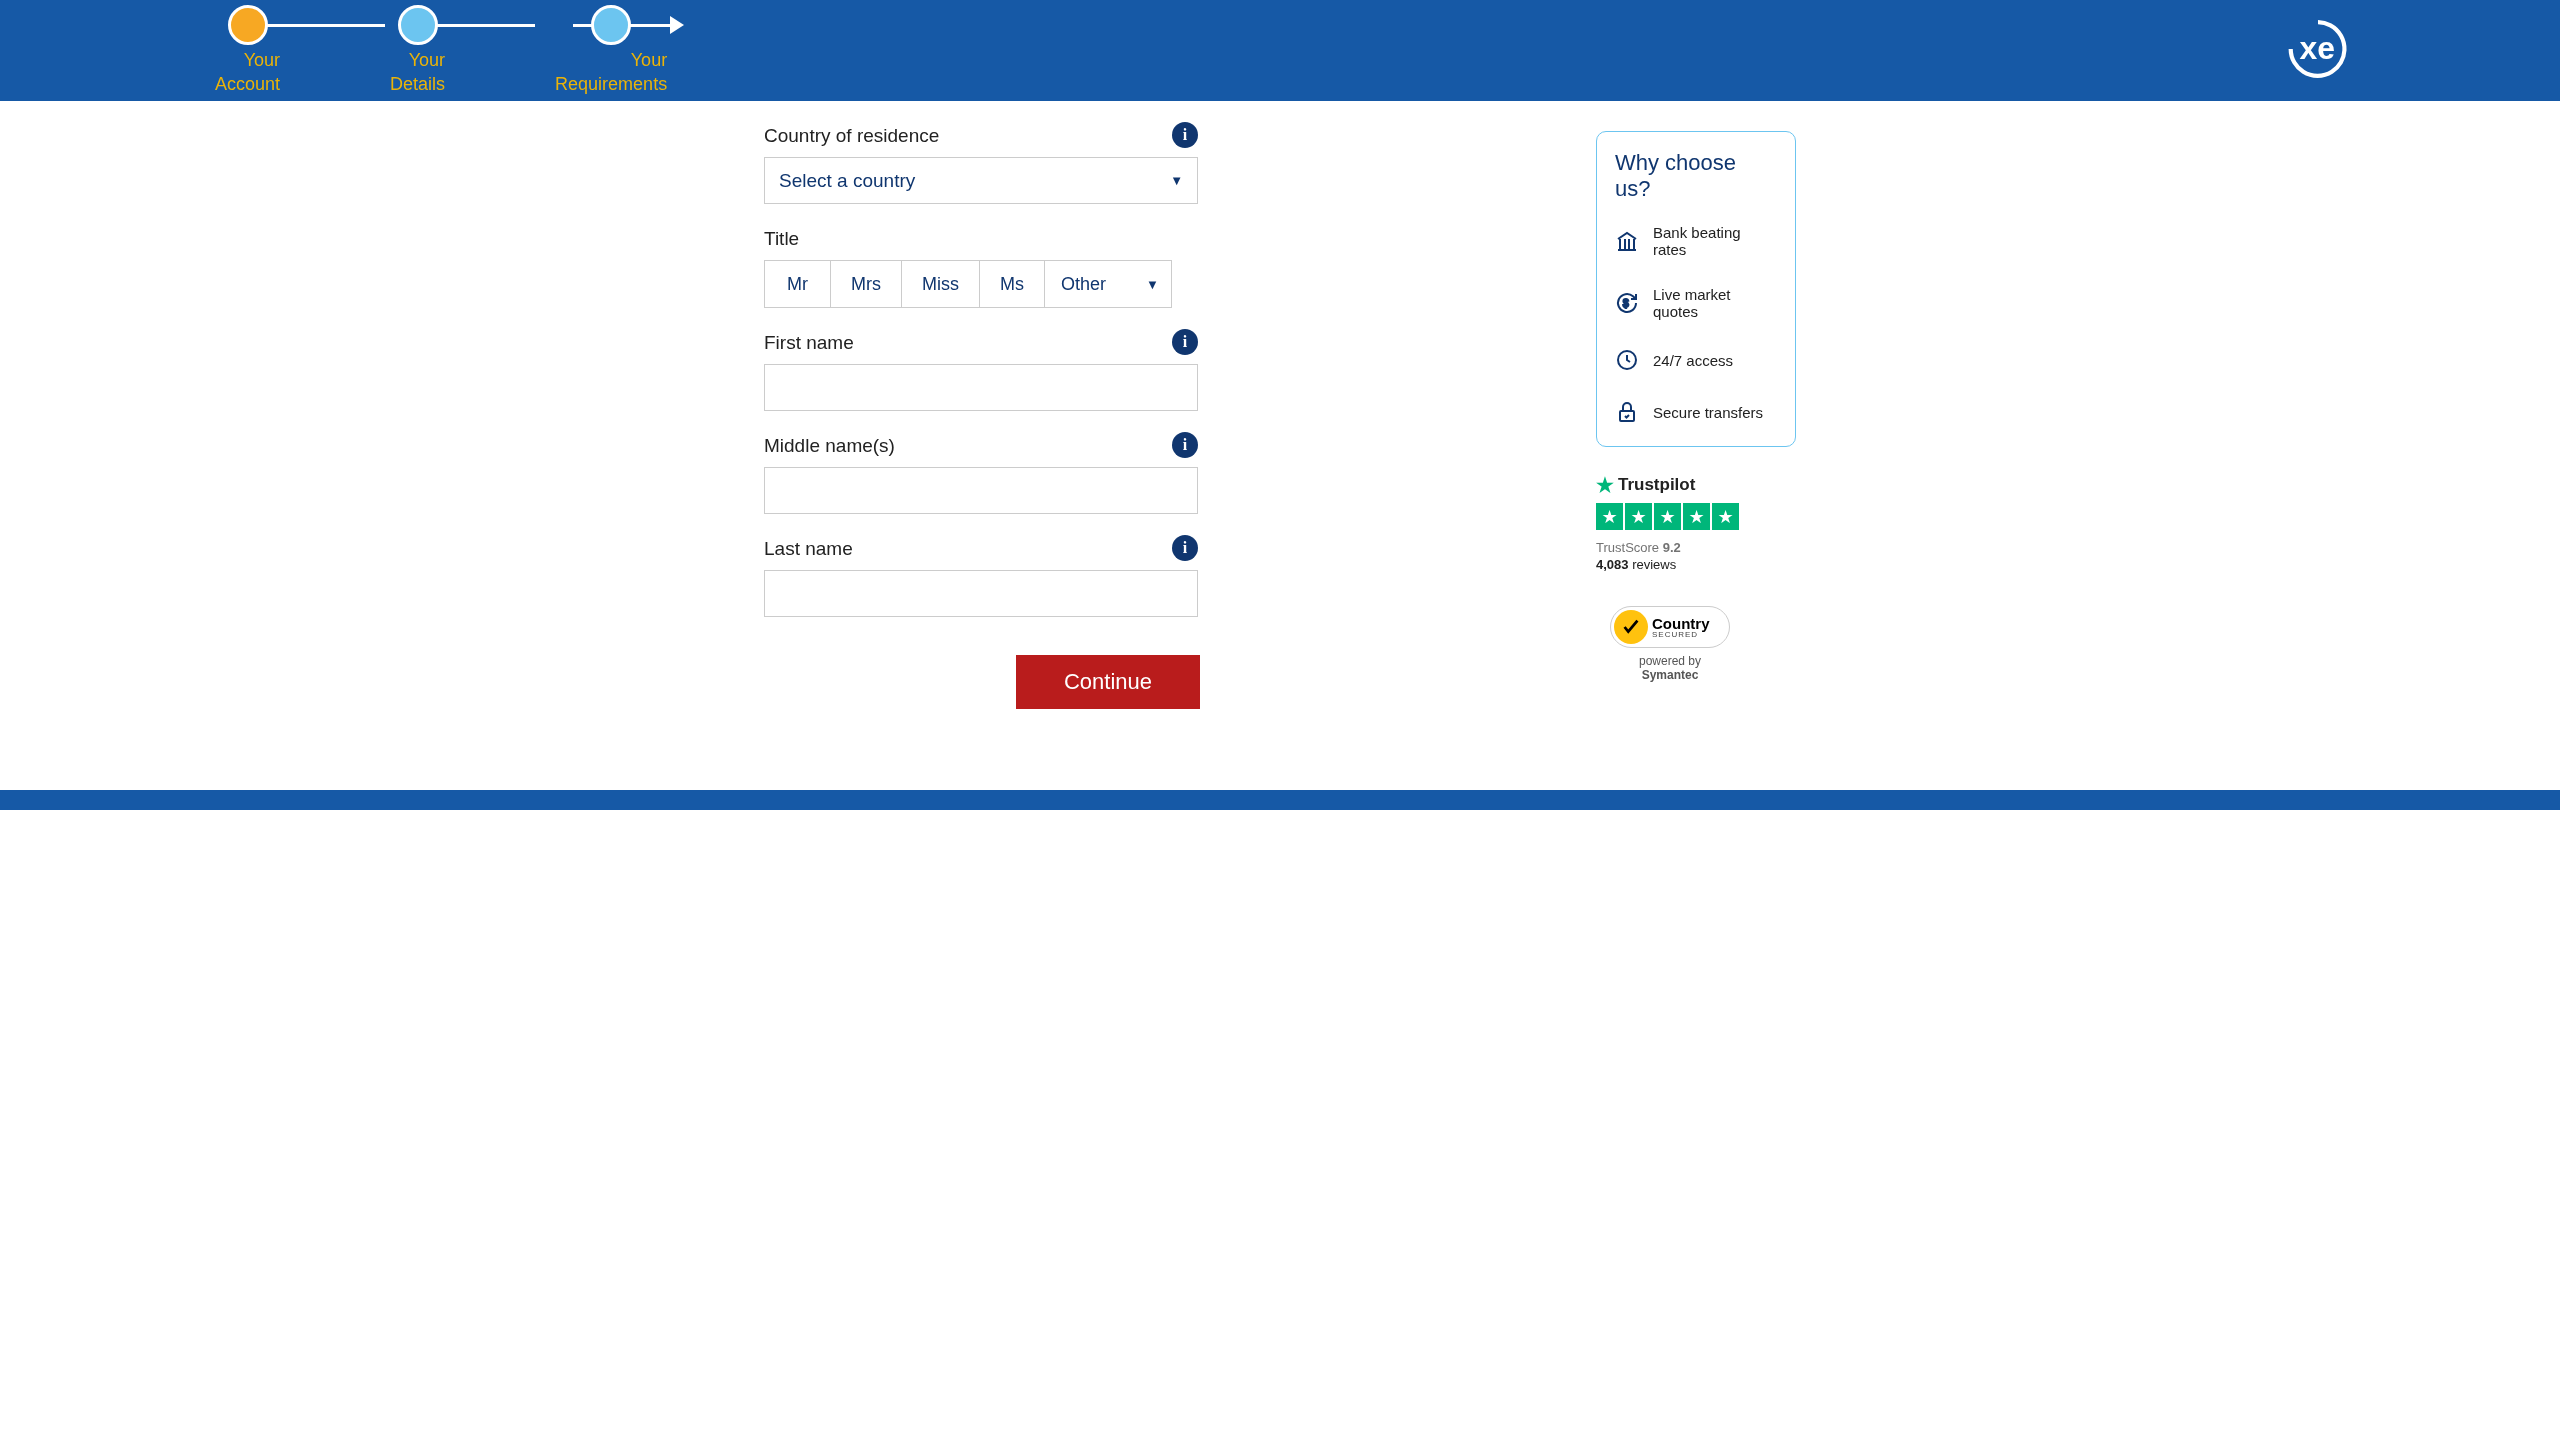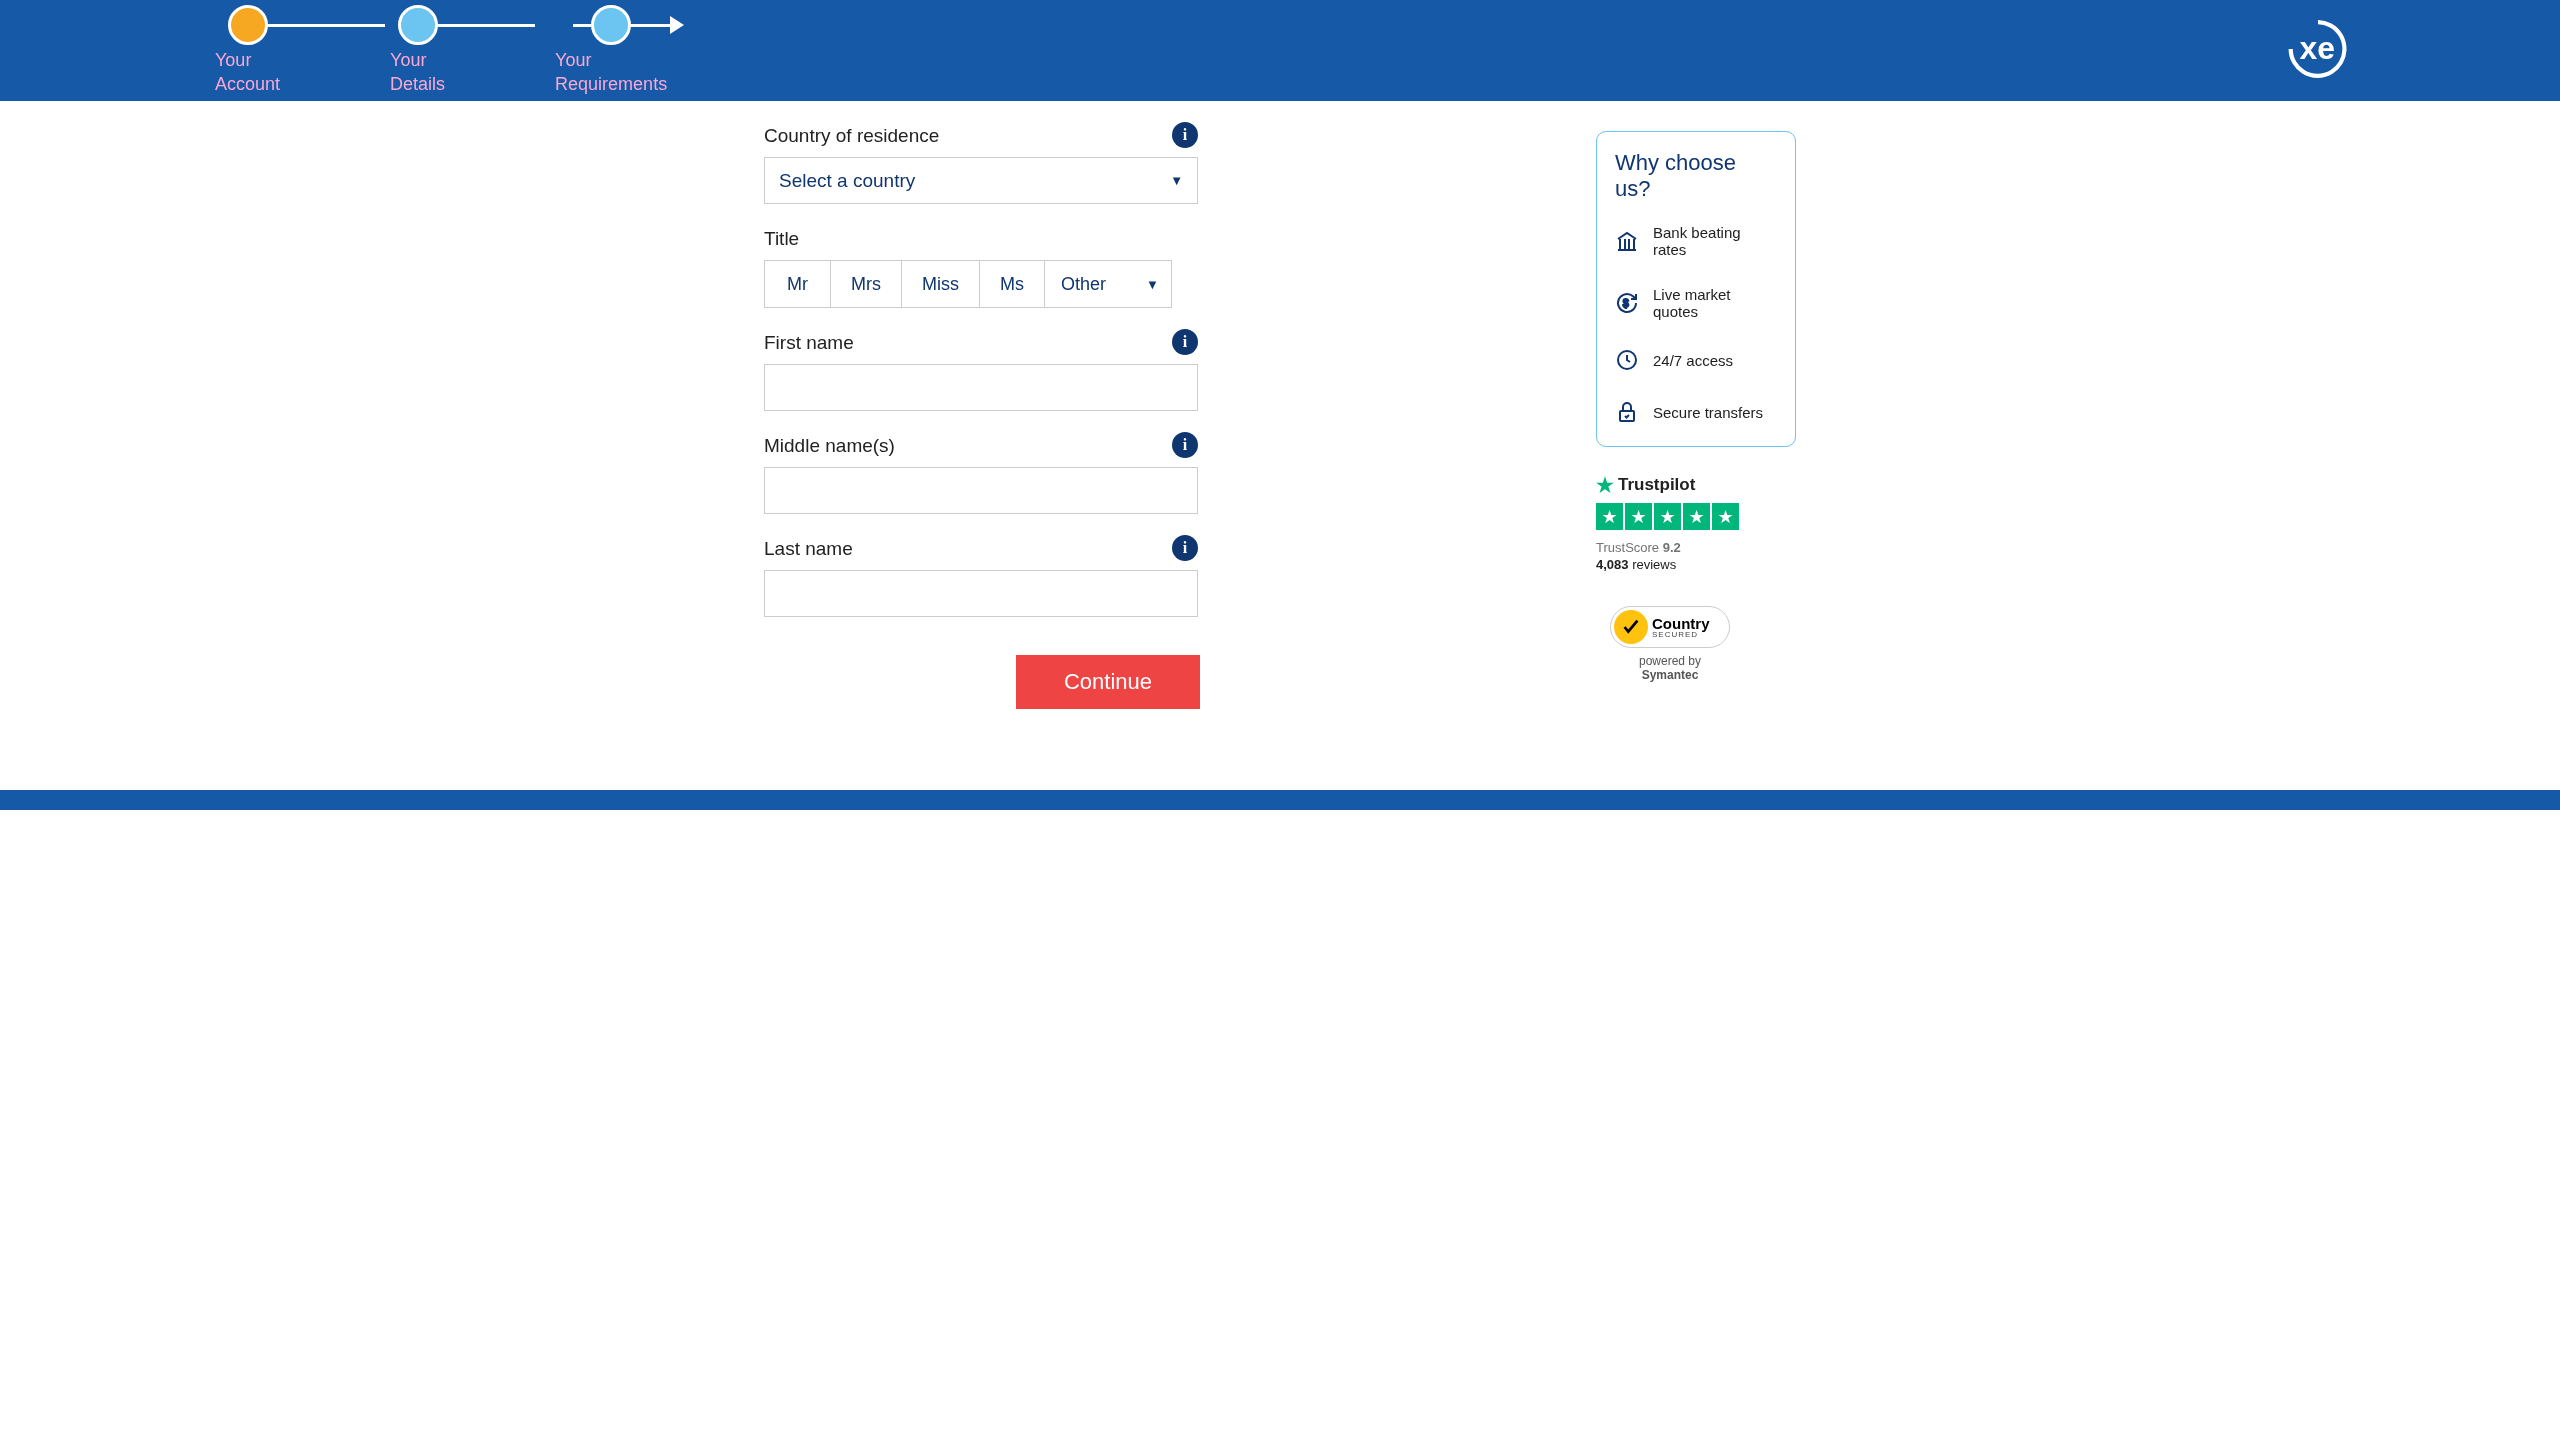--- a/index.html
+++ b/index.html
@@ -29,23 +29,23 @@
     .step-circle {
       width: 40px;
       height: 40px;
       border-radius: 50%;
       border: 3px solid #fff;
       margin-bottom: 4px;
     }
     .step-circle.active { background: #f7a823; }
     .step-circle.inactive { background: #6cc5f0; }
     .step-label {
-      color: #f9a8d4;
+      color: #eab308;
       font-size: 18px;
-      text-align: left;
+      text-align: right;
       line-height: 1.3;
     }
     .step-connector {
       position: absolute;
       top: 19px;
       height: 3px;
       background: #fff;
       z-index: 1;
     }
     .connector-1 { left: 38px; width: 132px; }
@@ -172,21 +172,21 @@
     .text-input {
       width: 434px;
       height: 47px;
       border: 1px solid #ccc;
       padding: 0 12px;
       font-size: 18px;
     }
     .continue-btn {
       width: 184px;
       height: 54px;
-      background: #ef4444;
+      background: #b91c1c;
       color: #fff;
       border: none;
       font-size: 22px;
       cursor: pointer;
       margin-left: 252px;
       margin-top: 14px;
     }
 
     .sidebar {
       margin-left: 192px;

